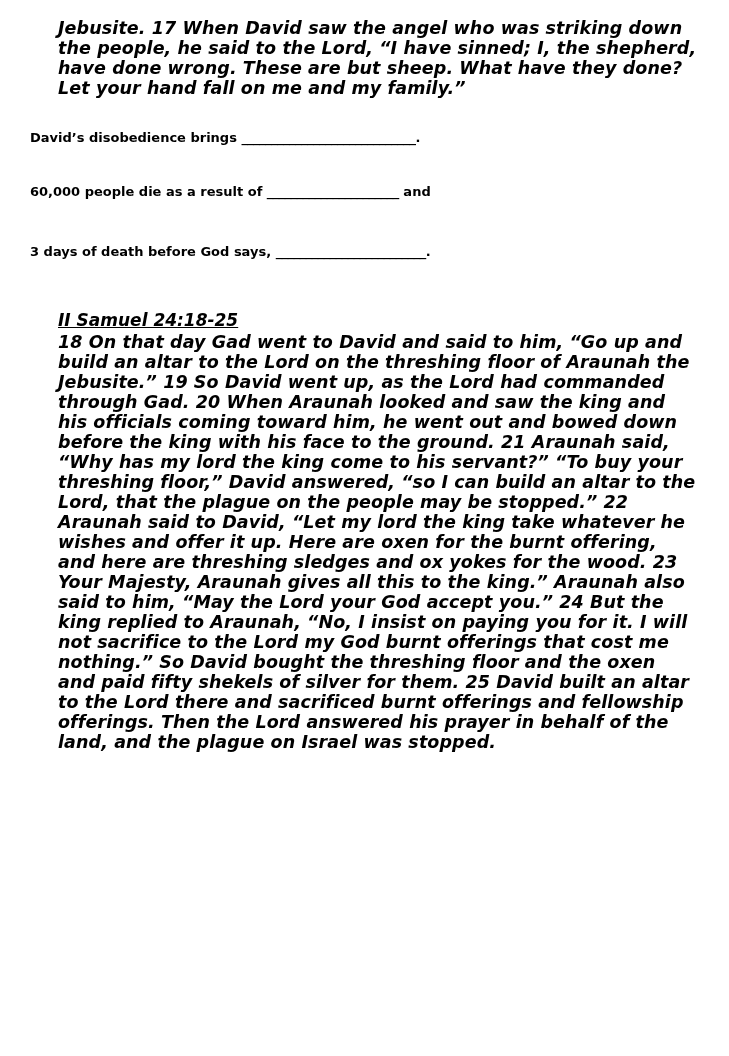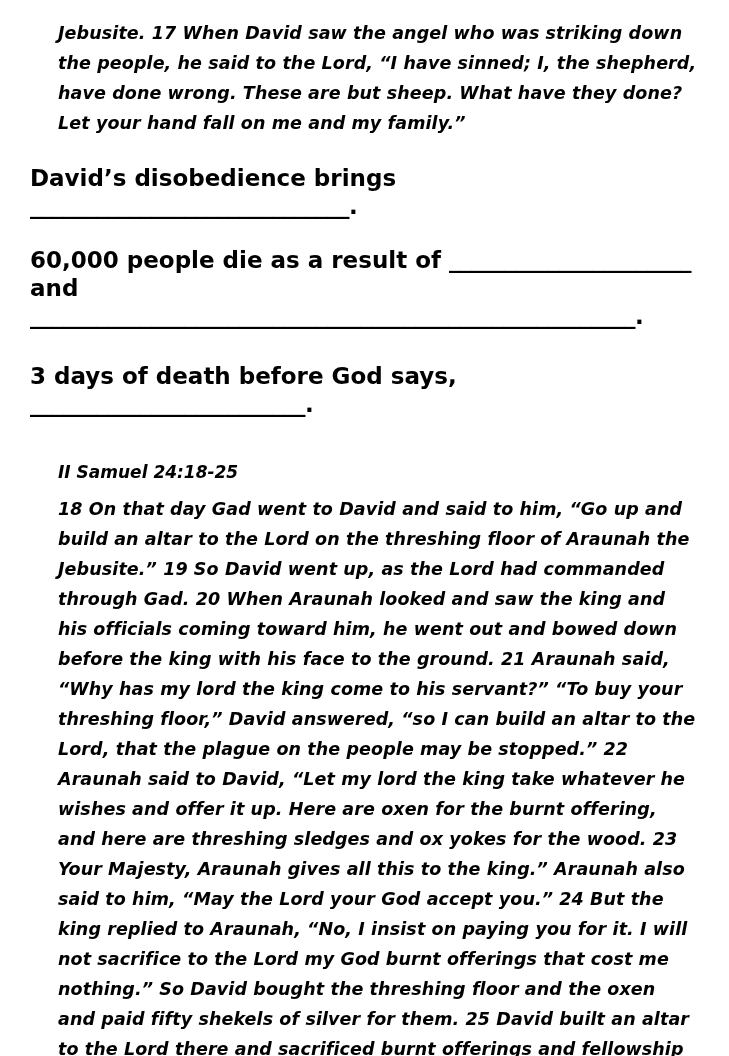--- a/index.html
+++ b/index.html
@@ -18,77 +18,77 @@
     position: relative;
     width: 729px;
     height: 1056px;
     box-sizing: border-box;
     padding: 12px 22px 0 30px;
   }
   .scripture {
     font-style: italic;
     font-weight: bold;
     font-size: 17.5px;
-    line-height: 30px;
+    line-height: 20px;
     letter-spacing: 0.1px;
     margin: 0;
     padding: 0 10px 0 28px;
     text-align: left;
   }
   .scripture.first {
     padding-left: 28px;
     margin-top: 6px;
   }
   .fill-line {
     font-weight: bold;
-    font-size: 23px;
+    font-size: 13px;
     line-height: 28px;
     margin: 0;
     padding: 0 2px 0 0;
   }
   .blank-block {
     margin-top: 26px;
   }
   .blank-block.b2 {
     margin-top: 26px;
   }
   .blank-block.b3 {
     margin-top: 32px;
   }
   .passage-head {
     font-style: italic;
     font-weight: bold;
     font-size: 17px;
+    text-decoration: underline;
     margin: 0;
     padding-left: 28px;
   }
   .passage-wrap {
     margin-top: 44px;
   }
   .passage-body {
-    margin-top: 12px;
+    margin-top: 2px;
   }
   .underscores {
     letter-spacing: -0.5px;
   }
 </style>
 </head>
 <body>
 
 <div class="page">
 
   <p class="scripture first">Jebusite.  17 When David saw the angel who was striking down the people, he said to the Lord, “I have sinned; I, the shepherd, have done wrong. These are but sheep. What have they done? Let your hand fall on me and my family.”</p>
 
   <div class="blank-block b1">
     <p class="fill-line"><span>David’s disobedience brings </span><span class="underscores">_____________________________</span><span>.</span></p>
   </div>
 
   <div class="blank-block b2">
     <p class="fill-line"><span>60,000 people die as a result of </span><span class="underscores">______________________</span><span> and</span></p>
-    <p class="fill-line"><span class="underscores">_______________________________________________________</span><span>.</span></p>
   </div>
 
   <div class="blank-block b3">
     <p class="fill-line"><span>3 days of death before God says, </span><span class="underscores">_________________________</span><span>.</span></p>
   </div>
 
   <div class="passage-wrap">
     <p class="passage-head">II Samuel 24:18-25</p>
     <p class="scripture passage-body">18 On that day Gad went to David and said to him, “Go up and build an altar to the Lord on the threshing floor of Araunah the Jebusite.” 19 So David went up, as the Lord had commanded through Gad. 20 When Araunah looked and saw the king and his officials coming toward him, he went out and bowed down before the king with his face to the ground. 21 Araunah said, “Why has my lord the king come to his servant?” “To buy your threshing floor,” David answered, “so I can build an altar to the Lord, that the plague on the people may be stopped.” 22 Araunah said to David, “Let my lord the king take whatever he wishes and offer it up. Here are oxen for the burnt offering, and here are threshing sledges and ox yokes for the wood. 23 Your Majesty, Araunah gives all this to the king.” Araunah also said to him, “May the Lord your God accept you.” 24 But the king replied to Araunah, “No, I insist on paying you for it. I will not sacrifice to the Lord my God burnt offerings that cost me nothing.” So David bought the threshing floor and the oxen and paid fifty shekels of silver for them. 25 David built an altar to the Lord there and sacrificed burnt offerings and fellowship offerings. Then the Lord answered his prayer in behalf of the land, and the plague on Israel was stopped.</p>
   </div>

